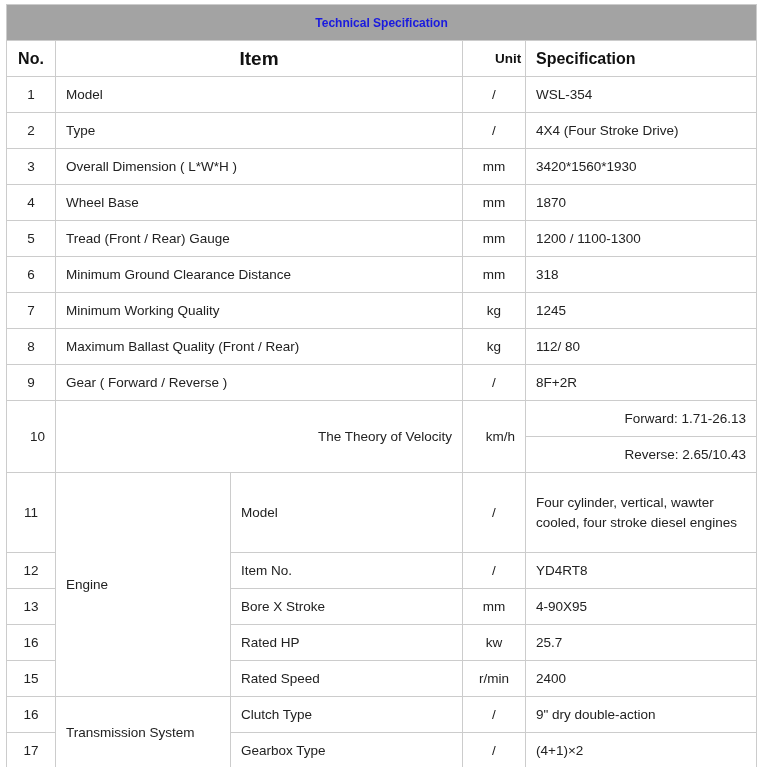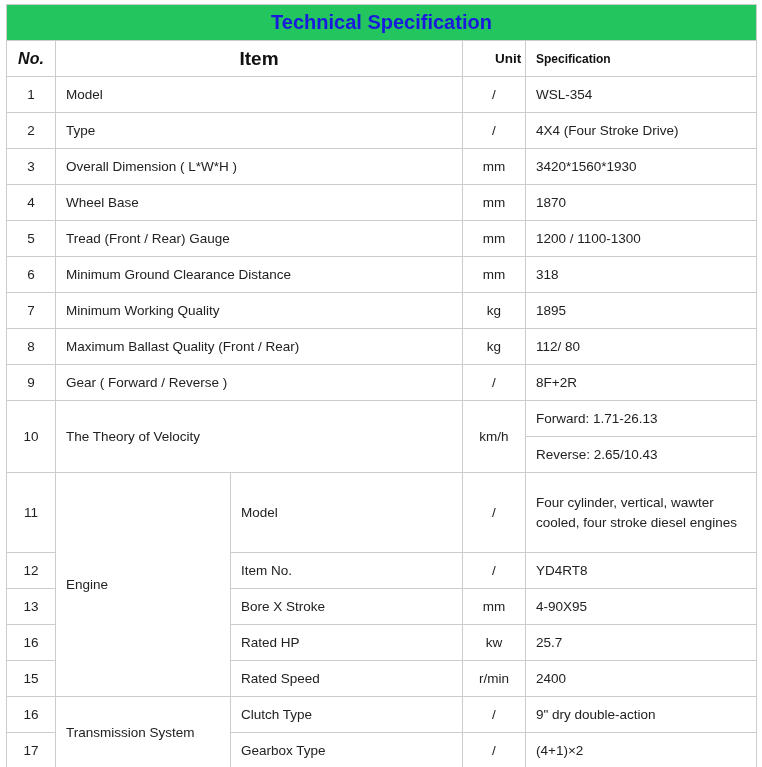--- a/index.html
+++ b/index.html
@@ -6,32 +6,32 @@
   body { width: 762px; height: 767px; overflow: hidden; font-family: "Liberation Sans", "DejaVu Sans", sans-serif; color: #222222; }
   table.spec {
     position: absolute; left: 6px; top: 4px;
     width: 750px; border-collapse: collapse; table-layout: fixed;
     font-size: 13.5px;
   }
   table.spec td, table.spec th {
     border: 1px solid #cccccc; padding: 0 10px; vertical-align: middle;
   }
   .title-row th {
-    background: #22c55e; color: #1a1adf; font-size: 20px; font-weight: bold;
+    background: #a3a3a3; color: #1a1adf; font-size: 12px; font-weight: bold;
     height: 35px; text-align: center;
   }
   .head-row th { height: 35px; font-weight: bold; color: #111; background: #fff; }
-  .head-row th.no { font-size: 16px; text-align: center; font-style: italic; }
+  .head-row th.no { font-size: 16px; text-align: center; }
   .head-row th.item { font-size: 19px; text-align: center; }
   .head-row th.unit { font-size: 13.5px; text-align: center; padding-left: 32px; }
-  .head-row th.specc { font-size: 12px; text-align: left; }
+  .head-row th.specc { font-size: 16px; text-align: left; }
   td.no { text-align: center; }
   td.unit { text-align: center; }
   tr.std td { height: 35px; }
-  tr.half td { height: 35px; }
+  tr.half td { height: 35px; text-align: right; }
   td.top { vertical-align: top; padding-top: 8px; line-height: 20px; }
 </style>
 </head>
 <body>
 
 <table class="spec">
   <colgroup>
     <col style="width:49px">
     <col style="width:175px">
     <col style="width:232px">
@@ -83,21 +83,21 @@
     <tr class="std">
       <td class="no">6</td>
       <td colspan="2">Minimum Ground Clearance Distance</td>
       <td class="unit">mm</td>
       <td>318</td>
     </tr>
     <tr class="std">
       <td class="no">7</td>
       <td colspan="2">Minimum Working Quality</td>
       <td class="unit">kg</td>
-      <td>1895</td>
+      <td>1245</td>
     </tr>
     <tr class="std">
       <td class="no">8</td>
       <td colspan="2">Maximum Ballast Quality (Front / Rear)</td>
       <td class="unit">kg</td>
       <td>112/ 80</td>
     </tr>
     <tr class="std">
       <td class="no">9</td>
       <td colspan="2">Gear ( Forward / Reverse )</td>

